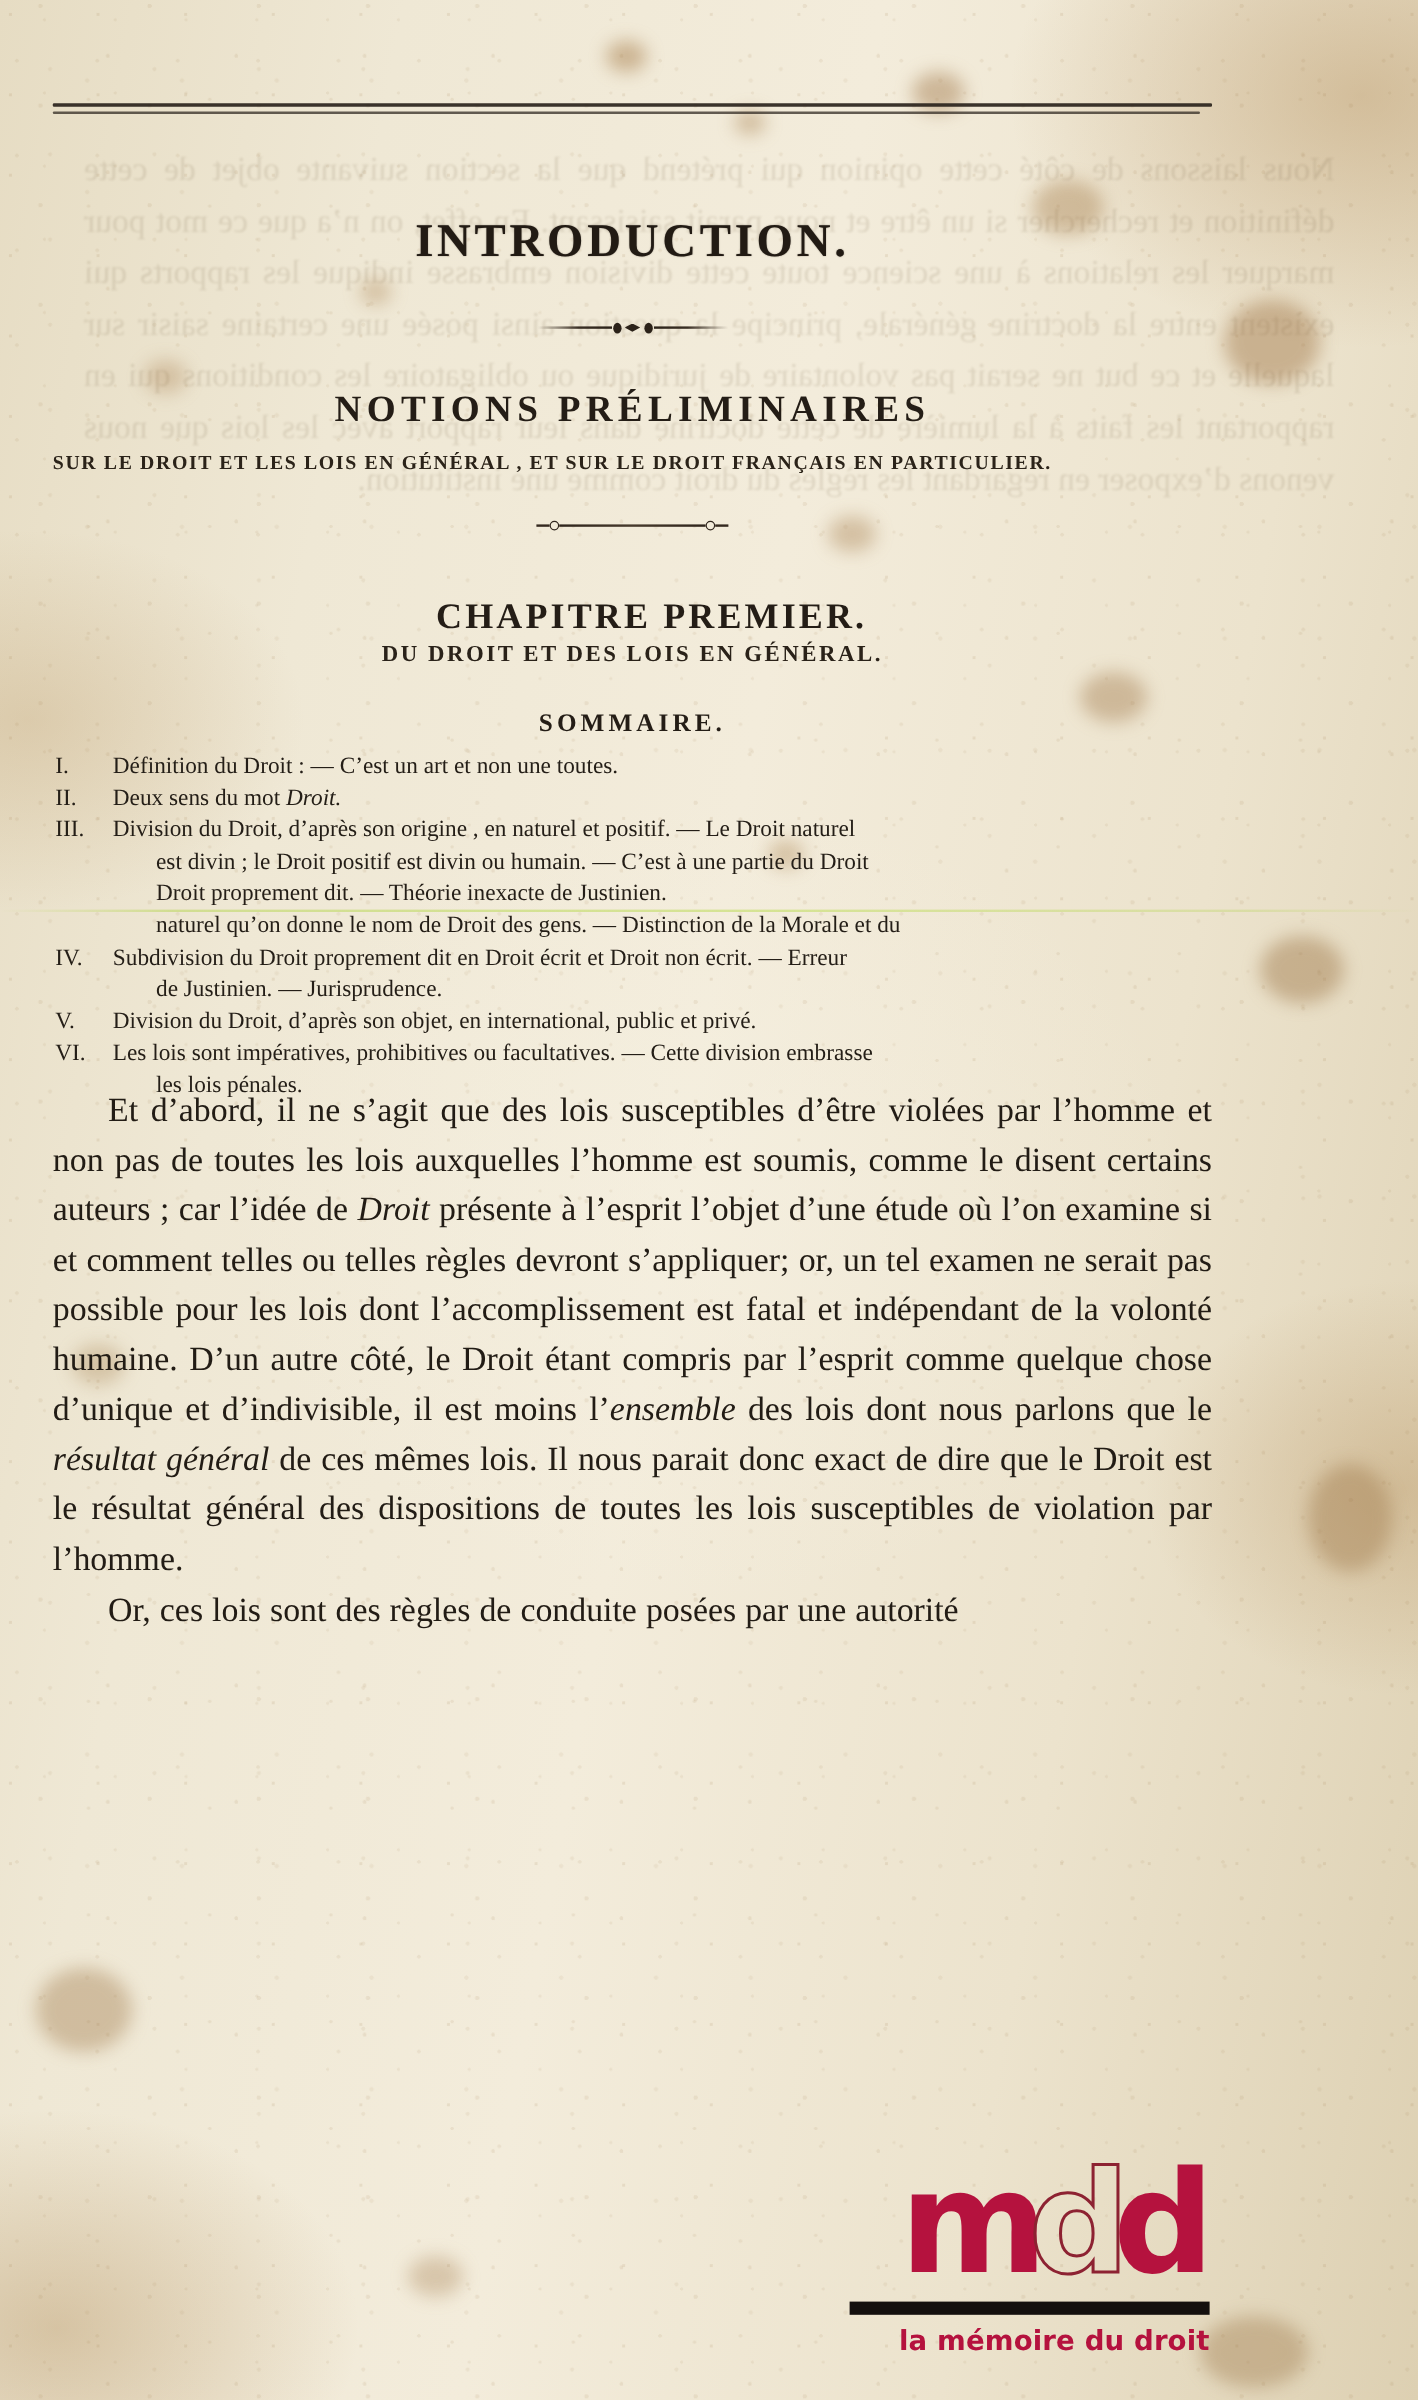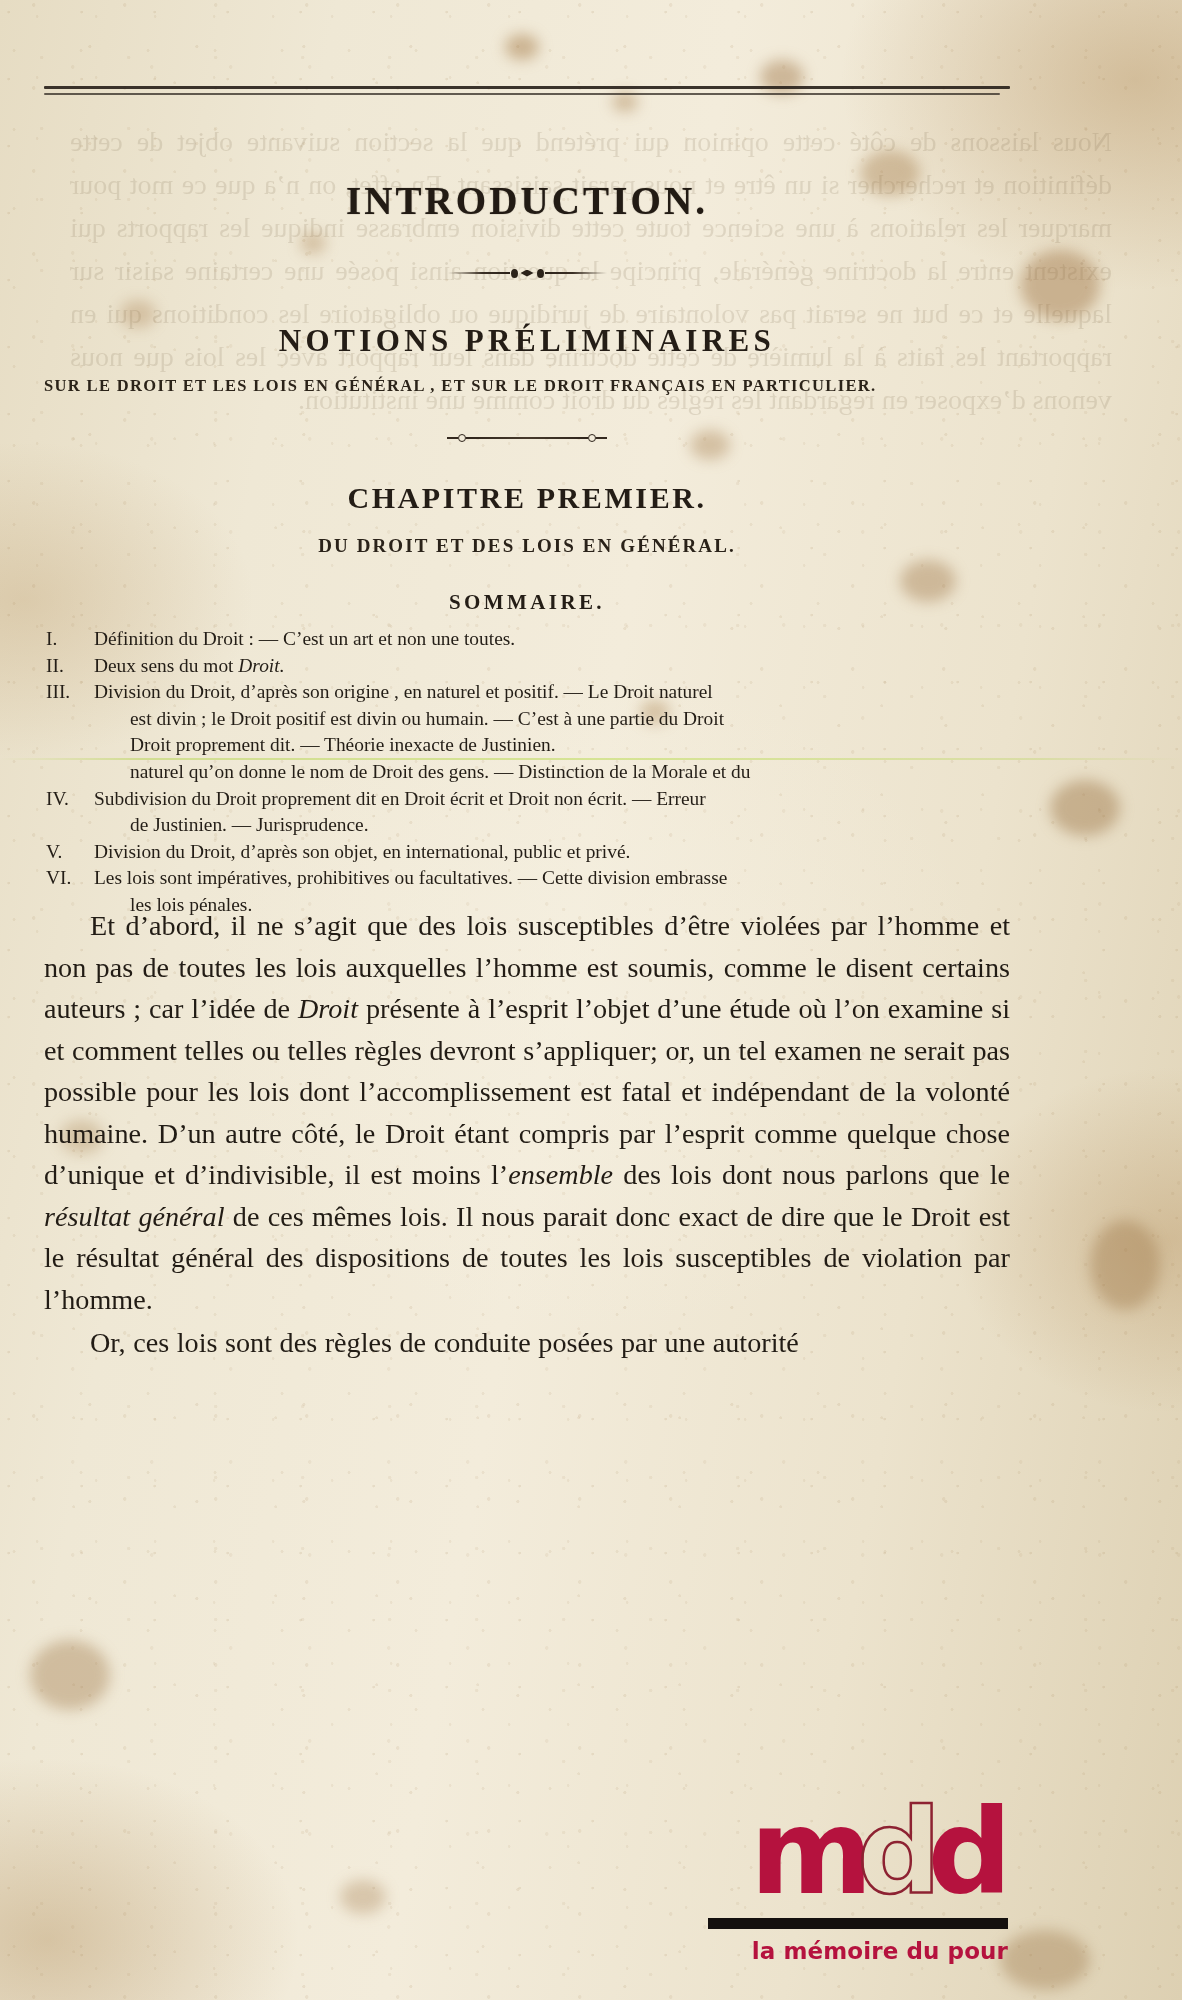--- a/index.html
+++ b/index.html
@@ -200,21 +200,21 @@
   .orn2 .span {
     width: 122px; height: 2.2px;
     background: linear-gradient(90deg, #2f251c, #473a2c 50%, #2f251c);
   }
 
   h3#chapter {
     position: absolute;
     top: 481px;
     left: 0;
     width: 966px;
-    margin: 0;
+    margin: 16px;
     font-size: 30px;
     letter-spacing: 2.6px;
     font-weight: 700;
     text-align: center;
     color: #241d16;
   }
   #chaptersub {
     position: absolute;
     top: 535px;
     left: 0;
@@ -440,17 +440,17 @@
         <p><span>Or, ces lois sont des règles de conduite posées par une autorité</span></p>
       </div>
 
     <div id="logo">
       <div class="mark">
         <span class="glyph">m</span>
         <span class="glyph outline">d</span>
         <span class="glyph">d</span>
       </div>
       <div class="rule"></div>
-      <div class="tag">la mémoire du pour</div>
+      <div class="tag">la mémoire du droit</div>
     </div>
 
   </div>
 </div>
 
 </body></html>

